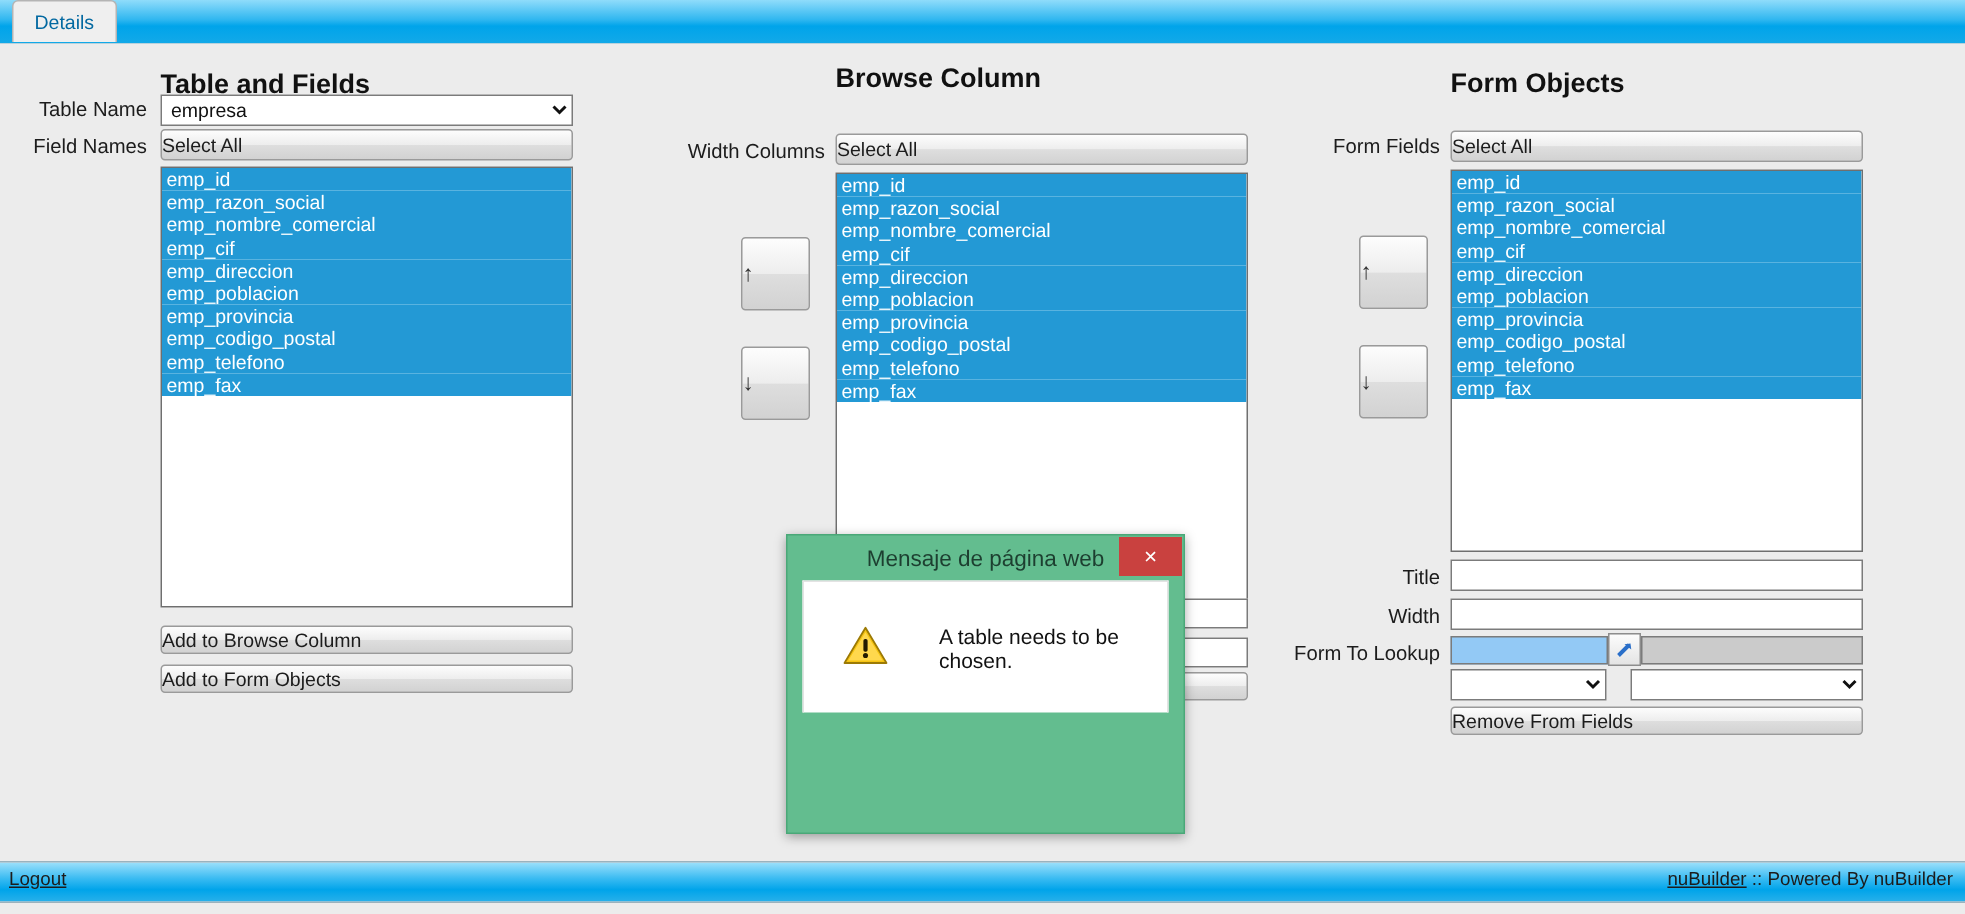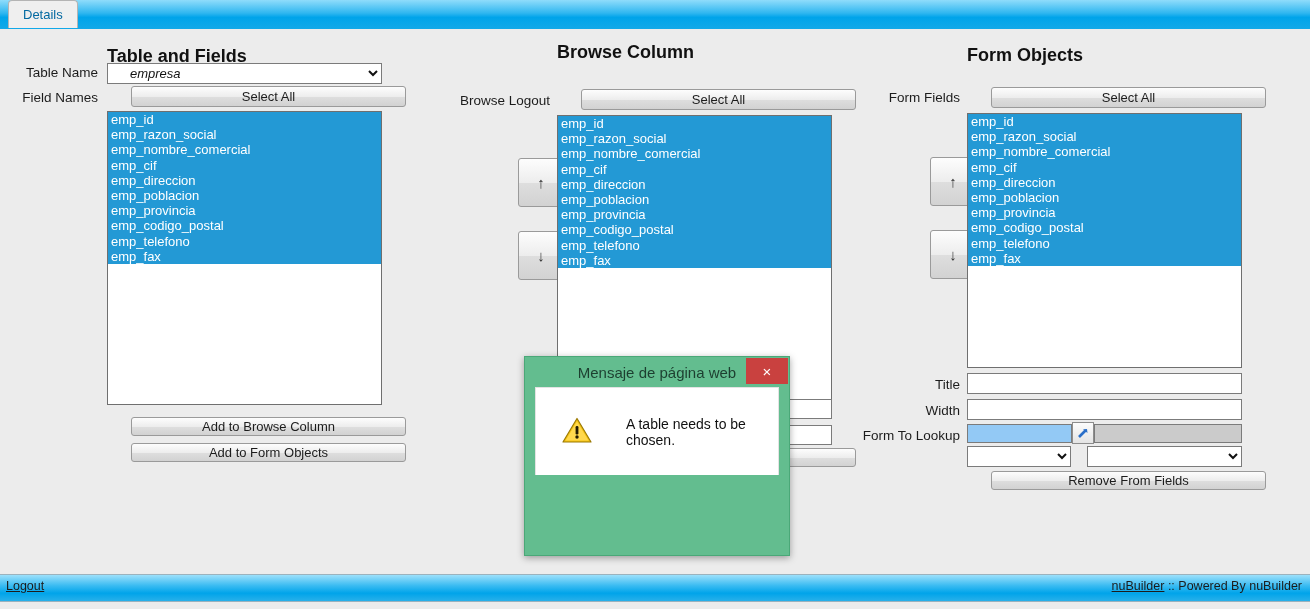--- a/index.html
+++ b/index.html
@@ -41,44 +41,42 @@
 
   
   .lbl { font-size: 13.5px; color: #1c1c1c; text-align: right; }
   .section-title { font-weight: bold; font-size: 18px; color: #111; }
 
   .btn {
     background: linear-gradient(to bottom, #fdfdfd 0%, #ededed 50%, #dedede 51%, #d2d2d2 100%);
     border: 1px solid #9a9a9a;
     border-radius: 3px;
     font-size: 13px; color: #1c1c1c;
-    display: flex; align-items: center; justify-content: center;
+    display: flex; align-items: center; 
     box-sizing: border-box;
     cursor: pointer;
     user-select: none;
-    margin-left: 24px;
   }
   .txt {
     background: #ffffff;
     border: 1px solid #7b7b7b;
     box-sizing: border-box;
     font-family: "Liberation Sans", sans-serif;
     font-size: 13px;
     padding: 1px 3px;
     color: #111;
   }
   select.sel {
     background: #ffffff;
     border: 1px solid #7b7b7b;
     box-sizing: border-box;
     font-family: "Liberation Sans", sans-serif;
     font-size: 13px;
-    padding: 1px 18px;
+    padding: 1px 2px;
     color: #111;
-    font-style: italic;
   }
   .listbox {
     background: #ffffff;
     border: 1px solid #6f6f6f;
     box-sizing: border-box;
     overflow: hidden;
     padding: 0;
   }
   .listbox .opt {
     padding: 0px 3px;
@@ -231,21 +229,21 @@
 
     <div class="btn" style="position:absolute;left:107px;top:388px;width:275px;height:19px;">
       <span>Add to Browse Column</span>
     </div>
     <div class="btn" style="position:absolute;left:107px;top:414px;width:275px;height:19px;">
       <span>Add to Form Objects</span>
     </div>
 
     <div style="position:absolute;left:557px;top:13px;" class="section-title">Browse Column</div>
 
-    <div style="position:absolute;left:430px;top:64px;width:120px;" class="lbl">Browse Logout</div>
+    <div style="position:absolute;left:430px;top:64px;width:120px;" class="lbl">Width Columns</div>
     <div class="btn" style="position:absolute;left:557px;top:60px;width:275px;height:21px;">
       <span>Select All</span>
     </div>
 
     <div class="btn arrowbtn" style="position:absolute;left:494px;top:129px;">
       <span>↑</span>
     </div>
     <div class="btn arrowbtn" style="position:absolute;left:494px;top:202px;">
       <span>↓</span>
     </div>

